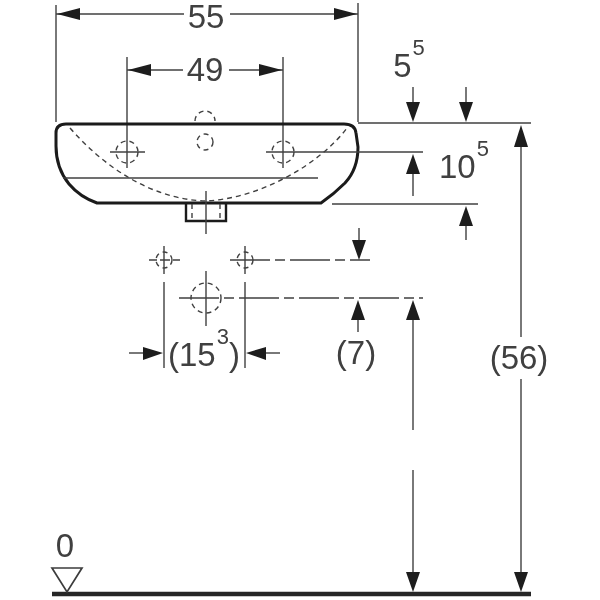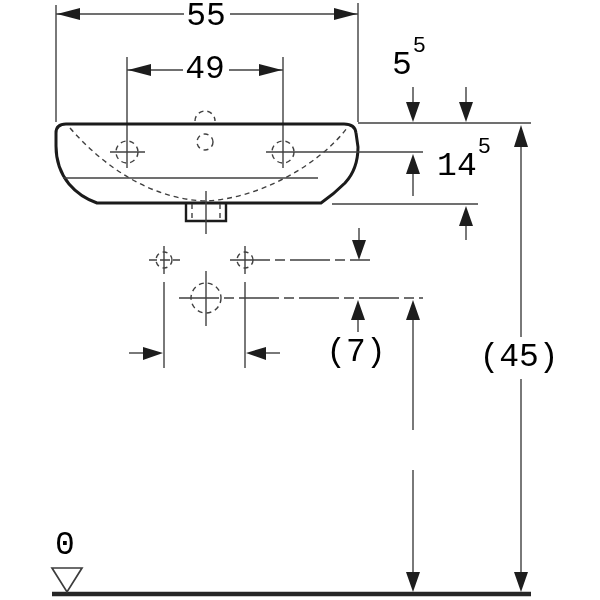--- a/index.html
+++ b/index.html
@@ -14,21 +14,21 @@
   .cl { stroke-dasharray:40 5 10 5; } 
   .hl { stroke-dasharray:8 3 10 3; }  
   
   .ol { stroke:#1b1b1b; stroke-width:3; fill:none; }
   .ml { stroke:#1b1b1b; stroke-width:2.4; fill:none; }
   .ar { fill:#1d1d1d; stroke:none; }
   .floor { stroke:#262626; stroke-width:4.6; fill:none; }
   .datum-tri { fill:#ffffff; stroke:#3c3c3c; stroke-width:1.7; }
   .lbl {
     position:absolute; transform:translate(-50%,-50%);
-    font-size:33px; color:#000000; line-height:1; white-space:nowrap;font-family:Liberation Mono, monospace;
+    font-size:33px; color:#404040; line-height:1; white-space:nowrap;
   }
   .lbl .sup { font-size:22px; position:relative; top:-10px; margin-left:1px; }
 </style>
 </head>
 <body>
 
 <div class="stage">
 
   <svg width="600" height="600" viewBox="0 0 600 600">
 
@@ -146,30 +146,33 @@
 
   <div class="lbl" style="left:205px; top:69px">
     <span>49</span>
   </div>
 
   <div class="lbl" style="left:409px; top:64px">
     <span>5</span><sup class="sup">5</sup>
   </div>
 
   <div class="lbl" style="left:464px; top:165px">
-    <span>14</span><sup class="sup">5</sup>
+    <span>10</span><sup class="sup">5</sup>
   </div>
 
+  <div class="lbl" style="left:204px; top:353px">
+    <span>(15</span><sup class="sup">3</sup><span>)</span>
+  </div>
 
   <div class="lbl" style="left:356px; top:352px">
     <span>(7)</span>
   </div>
 
 
   <div class="lbl" style="left:519px; top:357px">
-    <span>(45)</span>
+    <span>(56)</span>
   </div>
 
   <div class="lbl" style="left:65px; top:545px">
     <span>0</span>
   </div>
 
 </div>
 
 </body></html>

